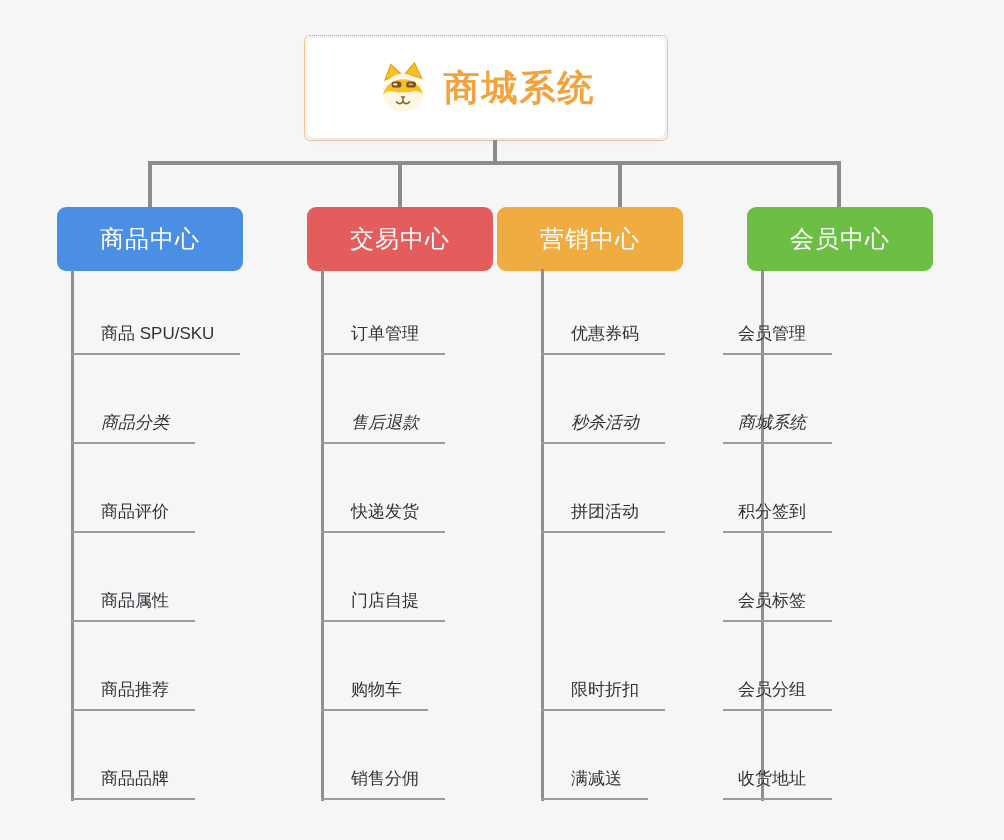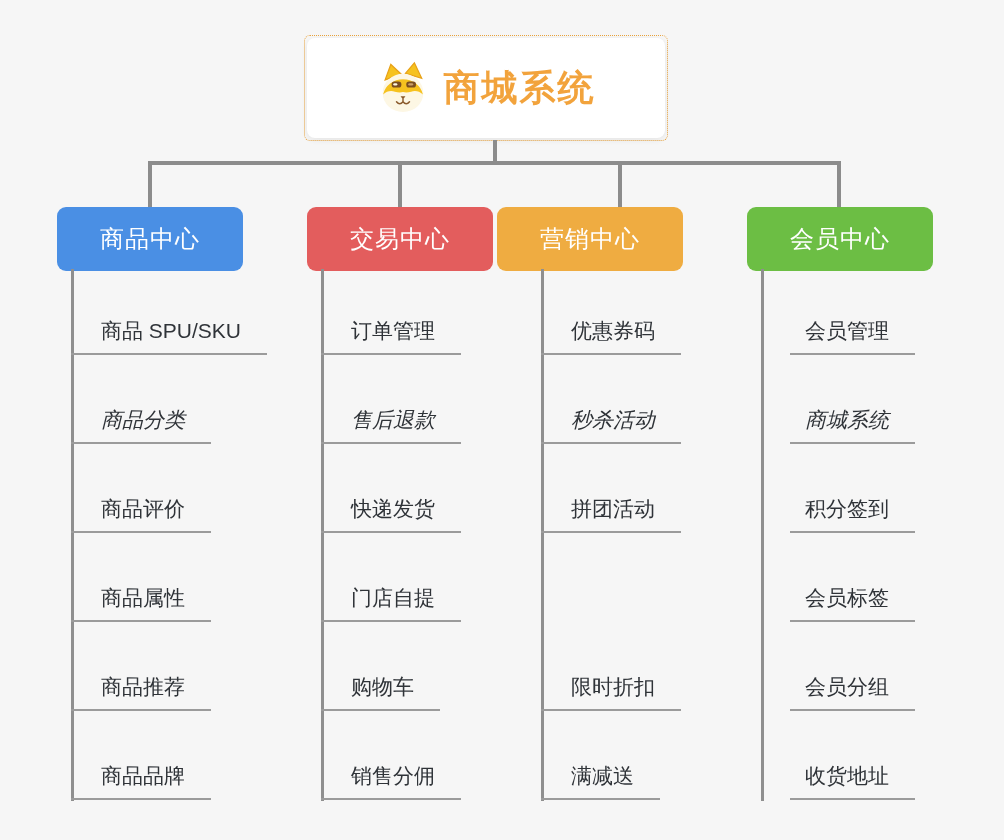--- a/index.html
+++ b/index.html
@@ -29,22 +29,22 @@
                    color:#ffffff; font-size:24px; letter-spacing:1px; cursor:default; }
   .h0 { left:57px; } .h1 { left:307px; } .h2 { left:497px; } .h3 { left:747px; }
 
   
   .trunk { position:absolute; top:269px; width:3px; height:532px; background:#8f8f8f; }
   .t0 { left:71px; } .t1 { left:321px; } .t2 { left:541px; } .t3 { left:761px; }
 
   
   .item { position:absolute; height:46px; display:flex; align-items:flex-end;
           padding:0 26px 8px 30px; border-bottom:2px solid #9b9b9b;
-          font-size:21px; color:#2f3338; white-space:nowrap; cursor:default; }
-  .c0 { left:71px; } .c1 { left:321px; } .c2 { left:541px; } .c3 { left:790px;padding-left:15px; }
+          font-size:17px; color:#2f3338; white-space:nowrap; cursor:default; }
+  .c0 { left:71px; } .c1 { left:321px; } .c2 { left:541px; } .c3 { left:723px;padding-left:15px; }
   .r0 { top:309px; } .r1 { top:398px;font-style:italic; } .r2 { top:487px; }
   .r3 { top:576px; } .r4 { top:665px; } .r5 { top:754px; }
 </style>
 </head>
 <body>
 
 <div class="canvas">
 
   <div class="root-outline">
     <div class="root-card">

